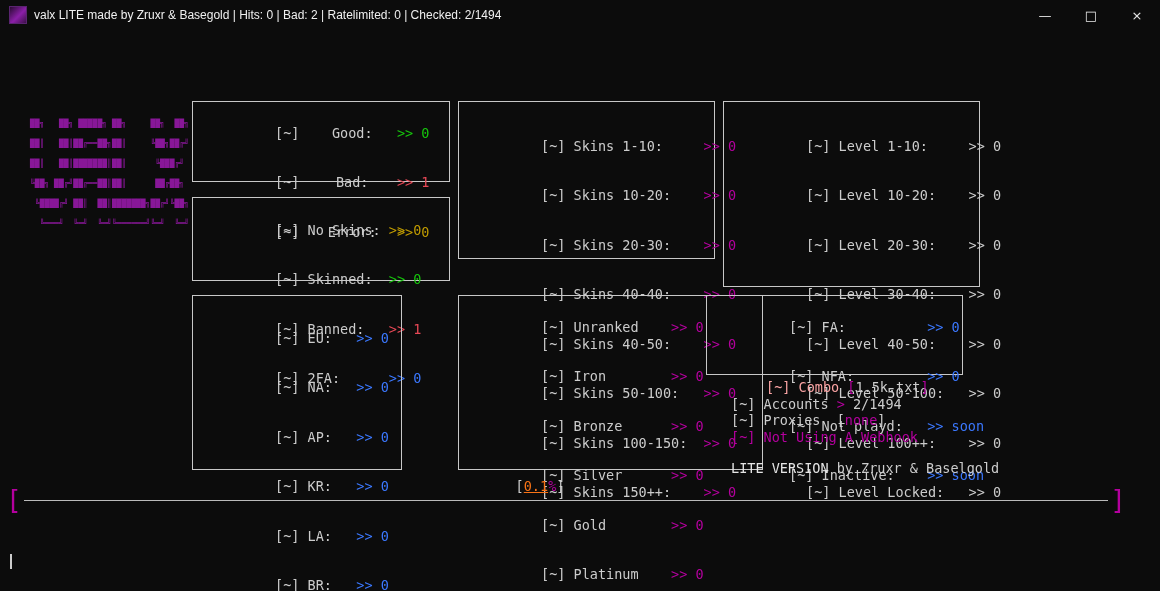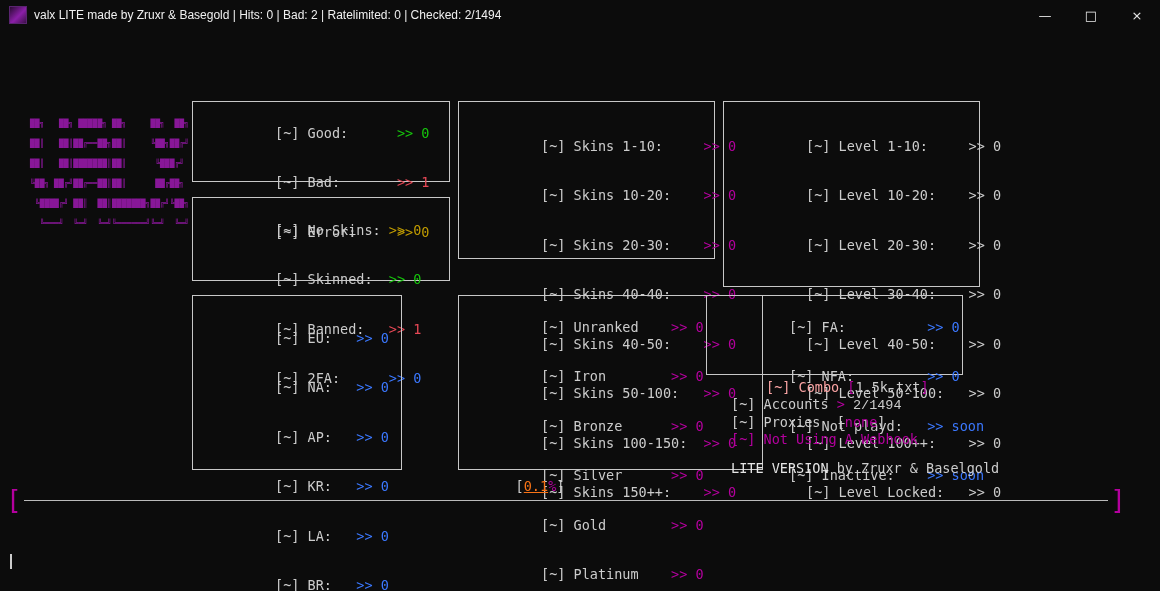--- a/index.html
+++ b/index.html
@@ -18,21 +18,21 @@
   
   .console{position:absolute;left:0;top:30px;width:1160px;height:561px;
     font-family:"DejaVu Sans Mono",monospace;font-size:13.5px;line-height:16.5px;color:#cccccc;}
   .art{position:absolute;left:30px;top:76px;font-size:8px;line-height:20px;white-space:pre;}
 
   .box{position:absolute;border:1px solid #c8c8c8;padding-left:17px;box-sizing:border-box;}
   .row{white-space:pre;}
   .row .label{display:inline-block;}
 
   .box-results{left:192px;top:71px;width:258px;height:81px;padding-top:6px;}
-  .box-results .label{width:11ch;}
+  .box-results .label{width:11ch;text-align:center;}
   .box-skin-status{left:192px;top:167px;width:258px;height:84px;padding-top:7px;}
   .box-skin-status .label{width:10ch;}
   .box-skins{left:458px;top:71px;width:257px;height:158px;padding-top:19px;}
   .box-skins .label{width:16ch;}
   .box-levels{left:723px;top:71px;width:257px;height:186px;padding-top:19px;}
   .box-levels .label{width:16ch;}
   .box-regions{left:192px;top:265px;width:210px;height:175px;padding-top:17px;}
   .box-regions .label{width:6ch;}
   .box-ranks{left:458px;top:265px;width:305px;height:175px;padding-top:6px;}
   .box-ranks .label{width:12ch;}
@@ -211,21 +211,21 @@
       <div class="row">
         <span class="prefix">[~] </span><span class="label">Not playd:</span><span class="value" style="color: rgb(59, 120, 255);">&gt;&gt; soon</span>
       </div>
       <div class="row">
         <span class="prefix">[~] </span><span class="label">Inactive:</span><span class="value" style="color: rgb(59, 120, 255);">&gt;&gt; soon</span>
       </div>
     </div>
 
   <div class="footer-lines">
       <div class="f-line"><span style="color: #fca5a5; margin-left: 35px;">[~] Combo </span><span style="color: rgb(180, 0, 158);">[</span><span style="color: rgb(204, 204, 204);">1.5k.txt</span><span style="color: rgb(180, 0, 158);">]</span></div>
-      <div class="f-line"><span style="color: rgb(204, 204, 204);">[~] Accounts </span><span style="color: rgb(180, 0, 158);">&gt; </span><span style="color: rgb(204, 204, 204); font-family: Liberation Mono, monospace;">2/1494</span></div>
+      <div class="f-line"><span style="color: rgb(204, 204, 204);">[~] Accounts </span><span style="color: rgb(180, 0, 158);">&gt; </span><span style="color: rgb(204, 204, 204);">2/1494</span></div>
       <div class="f-line"><span style="color: rgb(204, 204, 204);">[~] Proxies  </span><span style="color: rgb(204, 204, 204);">[</span><span style="color: rgb(180, 0, 158);">none</span><span style="color: rgb(204, 204, 204);">]</span></div>
       <div class="f-line"><span style="color: rgb(180, 0, 158);">[~] Not Using A Webhook</span></div>
     </div>
 
   <div class="version-line"><span style="color: #e5e5e5;">LITE VERSION </span><span style="color: rgb(204, 204, 204);">by Zruxr &amp; Baselgold</span></div>
 
   <div class="progress-label"><span style="color: rgb(204, 204, 204);">[</span><span style="color: #f97316; text-decoration: underline;">0.1</span><span style="color: rgb(180, 0, 158);">%</span><span style="color: rgb(204, 204, 204);">]</span></div>
 
   <div class="progress-bar">
     <span class="bracket">[</span>

